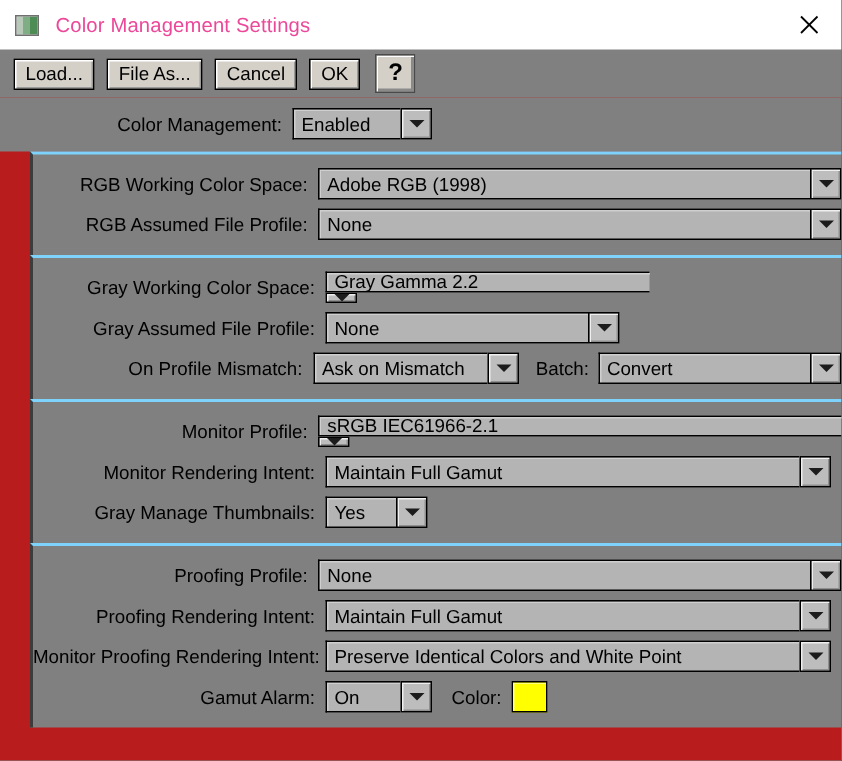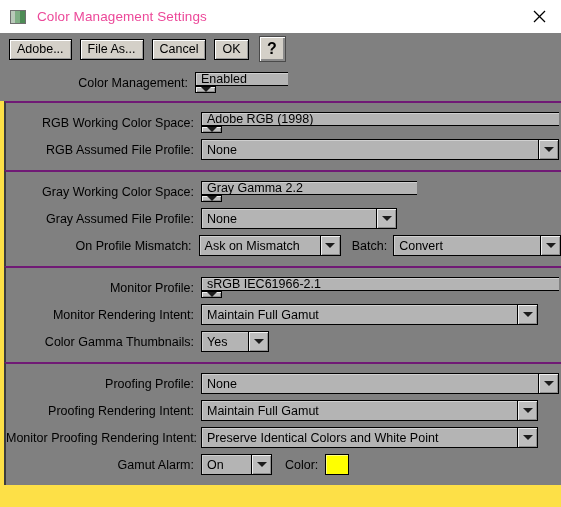--- a/index.html
+++ b/index.html
@@ -87,32 +87,32 @@
     font-size: 16px;
     font-weight: bold;
     margin-left: 2px;
     background: #d4d0c8;
     border: 1px solid #4a4a4a;
     box-shadow: inset 1px 1px 0 #ffffff, inset -2px -2px 0 #8a8a8a;
   }
 
   
   .body-area {
-    background: #fde047;
+    background: #b91c1c;
     height: 442px;
     box-sizing: border-box;
   }
   .group {
     background: #808080;
-    border-top: 2px solid #701a75;
+    border-top: 2px solid #7dd3fc;
     border-left: 2px solid #3c3c3c;
     border-right: 0;
     box-sizing: border-box;
     padding: 6px 0 7px 0;
-    margin-left: 4px;
+    margin-left: 20px;
   }
   .group.first {
     border-top: 0;
     border-left: 0;
     margin-left: 0;
     padding: 4px 0 5px 0;
   }
 
   .row {
     display: flex;
@@ -203,43 +203,43 @@
   <div class="title-text">Color Management Settings</div>
   <div class="close-btn">
     <svg width="13" height="13" viewBox="0 0 13 13">
       <line x1="1" y1="1" x2="12" y2="12" stroke="#000" stroke-width="1.2"></line>
       <line x1="12" y1="1" x2="1" y2="12" stroke="#000" stroke-width="1.2"></line>
     </svg>
   </div>
 </div>
 
 <div class="toolbar" id="toolbar">
-    <div class="tb-btn">Adobe...</div>
+    <div class="tb-btn">Load...</div>
     <div class="tb-btn">File As...</div>
     <div class="tb-btn">Cancel</div>
     <div class="tb-btn">OK</div>
     <div class="tb-btn help">?</div>
   </div>
 
 <div class="body-area" id="sections-root">
     <div class="group first">
       <div class="row">
         <div class="lbl">Color Management:</div>
-        <div class="combo joined" style="width: 93px; flex-direction: column;">
+        <div class="combo joined" style="width: 93px;">
           <div class="field">Enabled</div>
           <div class="arrow">
             <i></i>
           </div>
         </div>
       </div>
     </div>
     <div class="group">
       <div class="row">
         <div class="lbl">RGB Working Color Space:</div>
-        <div class="combo joined" style="width: 358px; flex-direction: column;">
+        <div class="combo joined" style="width: 358px;">
           <div class="field">Adobe RGB (1998)</div>
           <div class="arrow">
             <i></i>
           </div>
         </div>
       </div>
       <div class="row">
         <div class="lbl">RGB Assumed File Profile:</div>
         <div class="combo joined" style="width: 358px;">
           <div class="field">None</div>
@@ -298,21 +298,21 @@
       <div class="row">
         <div class="lbl">Monitor Rendering Intent:</div>
         <div class="combo joined" style="width: 337px;">
           <div class="field">Maintain Full Gamut</div>
           <div class="arrow">
             <i></i>
           </div>
         </div>
       </div>
       <div class="row">
-        <div class="lbl">Color Gamma Thumbnails:</div>
+        <div class="lbl">Gray Manage Thumbnails:</div>
         <div class="combo joined" style="width: 68px;">
           <div class="field">Yes</div>
           <div class="arrow">
             <i></i>
           </div>
         </div>
       </div>
     </div>
     <div class="group">
       <div class="row">

